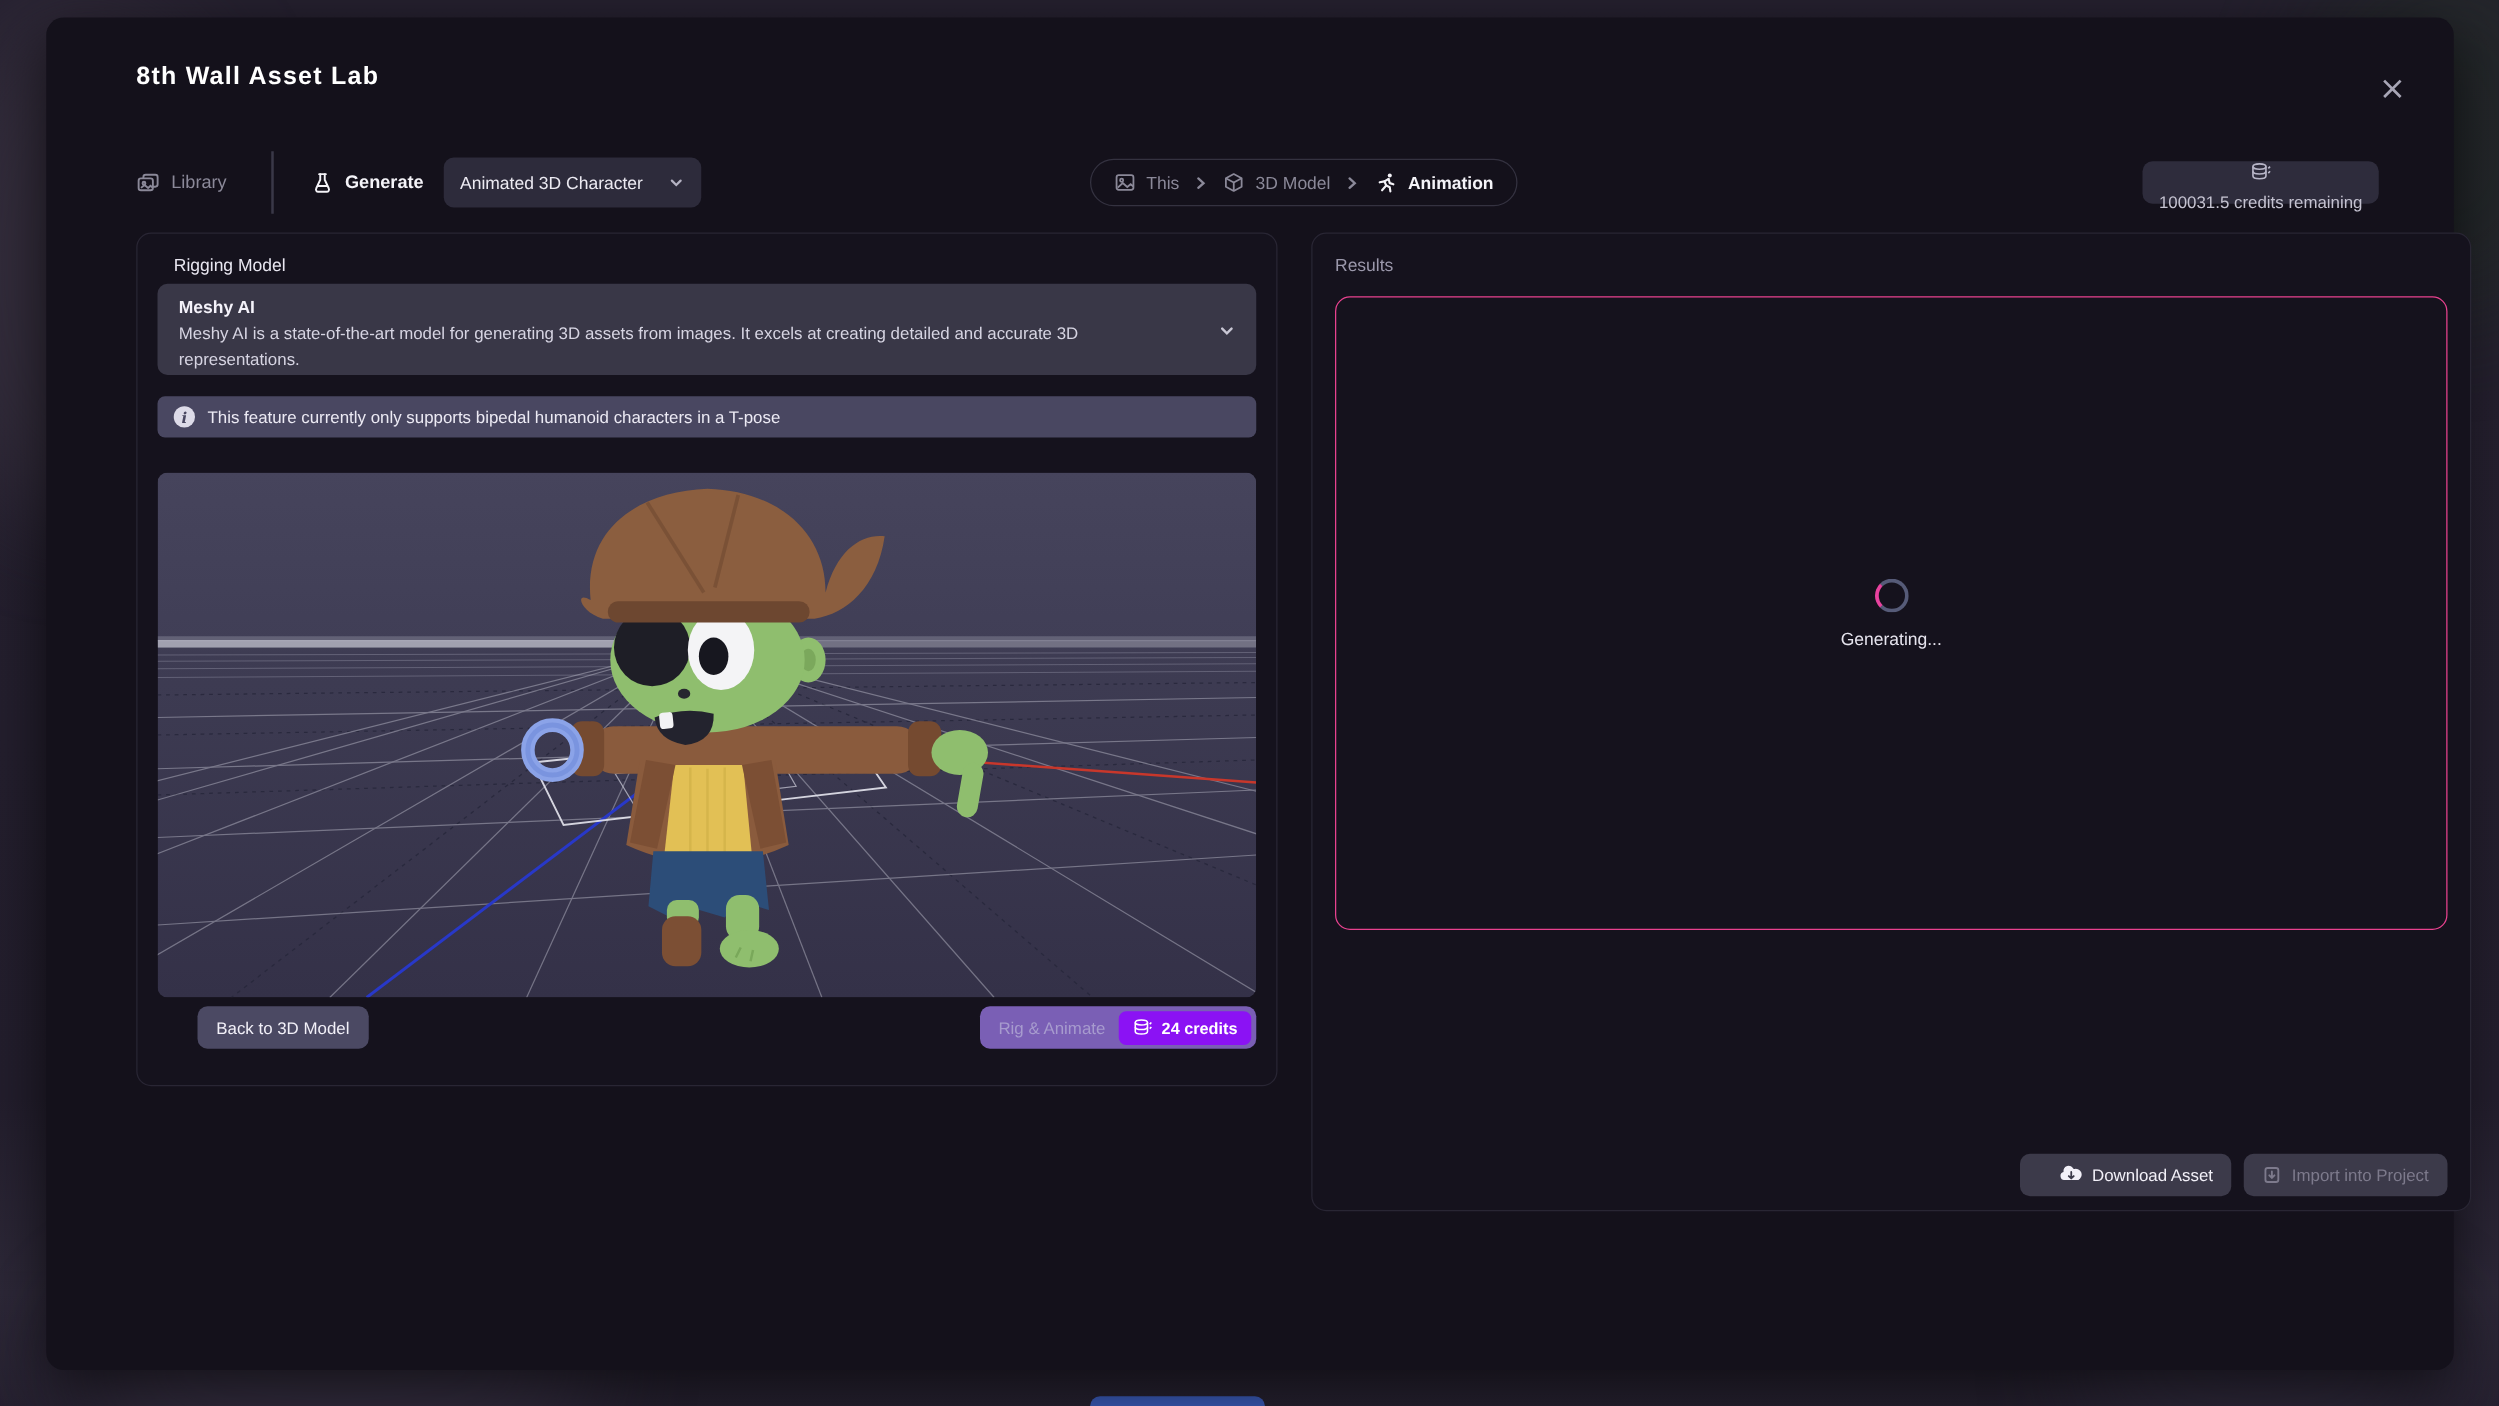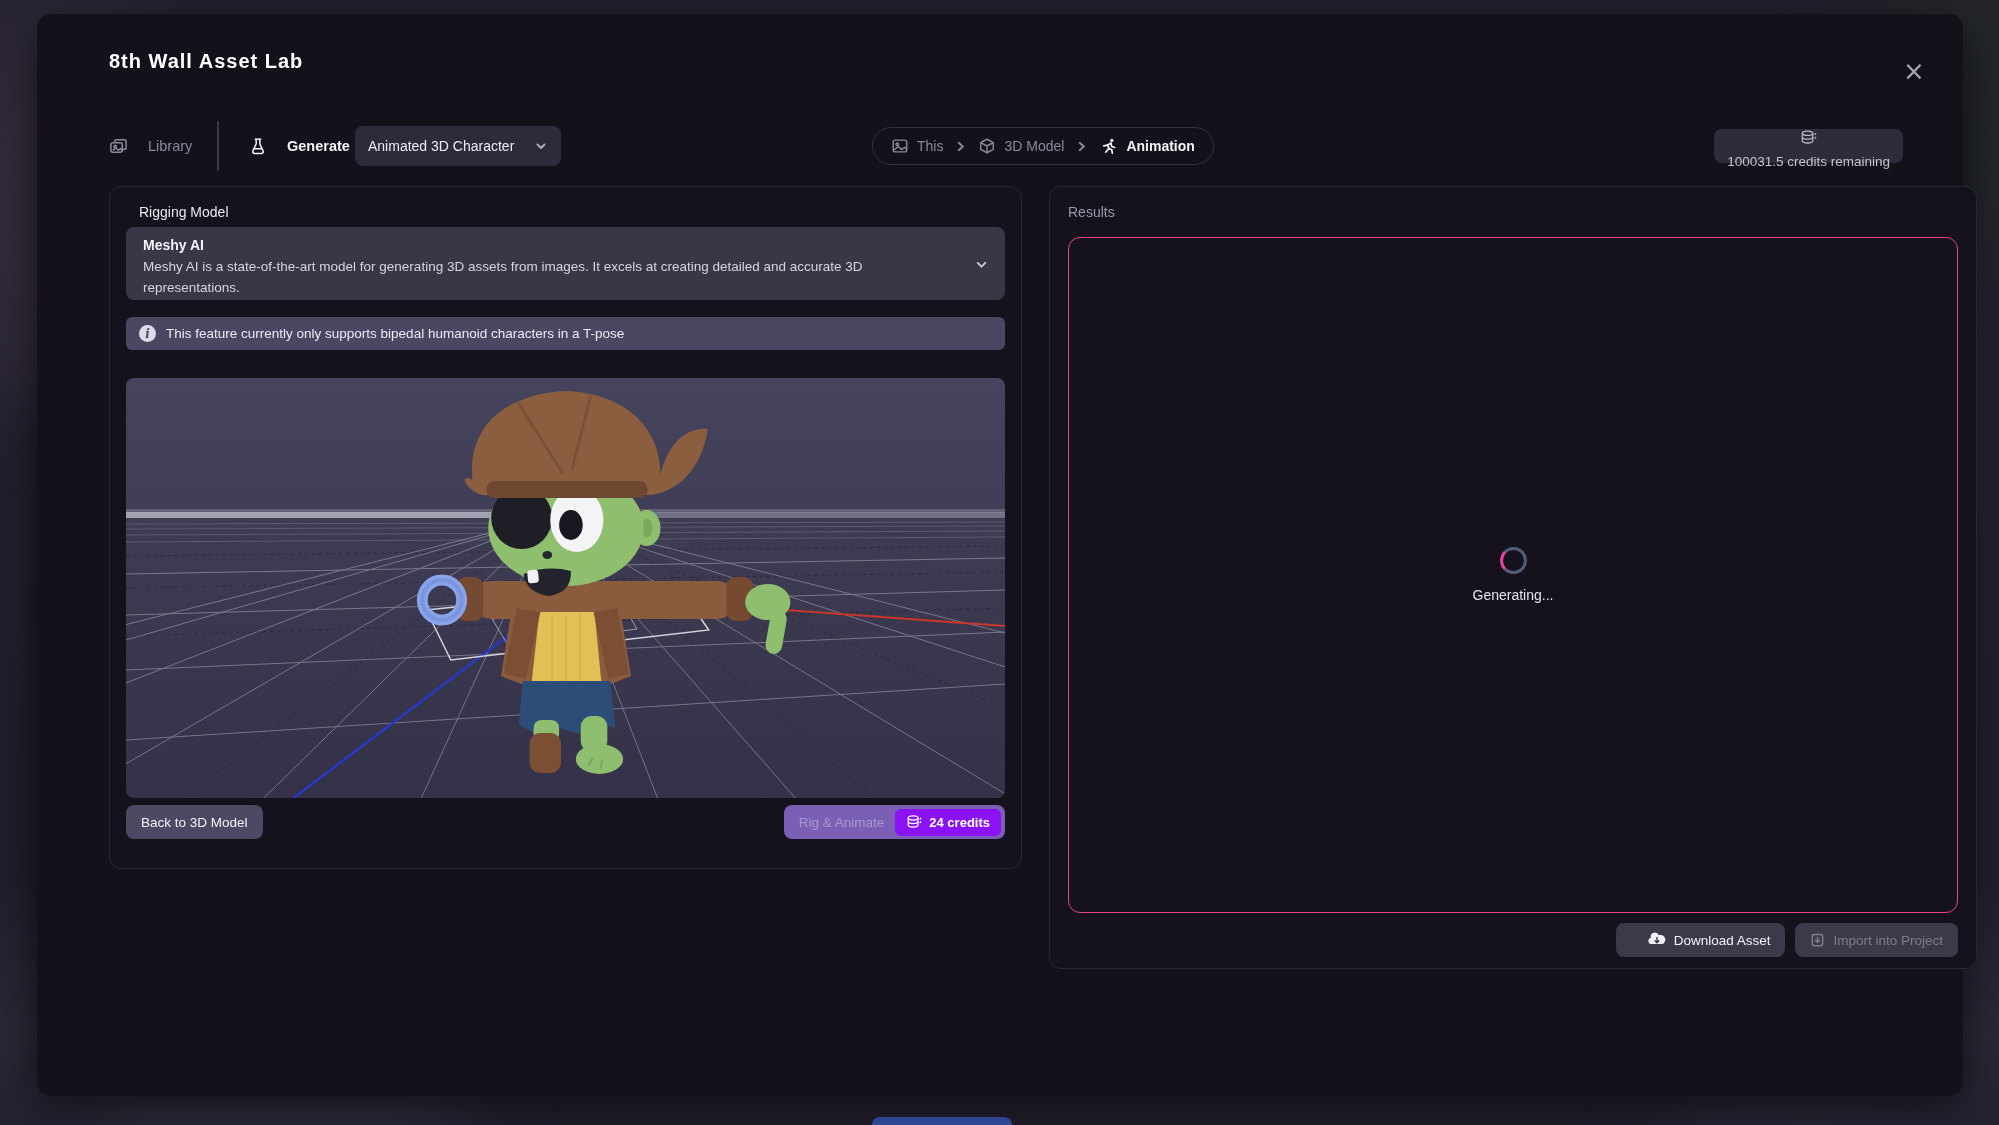--- a/index.html
+++ b/index.html
@@ -18,21 +18,21 @@
   .modal { position:absolute; left:37px; top:14px; width:1926px; height:1082px;
     background:#14111b; border-radius:14px; box-shadow:0 14px 50px rgba(0,0,0,.65); }
 
   .window-title { position:absolute; left:72px; top:36px; color:#ffffff;
     font-family:Liberation Sans, sans-serif; font-weight:bold; font-size:20px; letter-spacing:1px; }
   .close-btn { position:absolute; right:32px; top:40px; width:34px; height:34px; display:flex;
     align-items:center; justify-content:center; color:#a8a6b6; font-size:26px; cursor:pointer;
     font-family:"DejaVu Sans", sans-serif; }
 
   .nav-row { position:absolute; left:72px; top:112px; right:60px; height:40px; }
-  .tab { position:absolute; top:0; height:40px; display:flex; align-items:center; gap:20px;
+  .tab { position:absolute; top:0; height:40px; display:flex; align-items:center; gap:9px;
     font-size:14.5px; cursor:pointer; }
   .tab-library { left:0; color:#8b8999; }
   .tab-generate { left:140px; color:#f4f3f8; font-weight:bold; }
   .nav-divider { position:absolute; left:108px; top:-5px; width:2px; height:50px; background:#3a3848; }
   .type-selector { position:absolute; left:246px; top:0; width:206px; height:40px;
     background:#2d2b3b; border-radius:8px; display:flex; align-items:center; gap:10px;
     padding:0 13px; color:#eceaf2; font-size:14px; cursor:pointer; }
   .type-selector .chev { margin-left:auto; }
 
   .breadcrumb { position:absolute; left:763px; top:1px; height:38px; padding:0 18px;
@@ -65,28 +65,28 @@
     font-size:12px; font-weight:bold; display:flex; align-items:center; justify-content:center;
     font-family:"DejaVu Serif", serif; font-style:italic; flex:0 0 17px; }
 
   .viewport { position:absolute; left:16px; right:16px; top:191px; height:420px;
     border-radius:8px; overflow:hidden; cursor:grab; }
   .viewport svg { display:block; width:100%; height:100%; }
 
   .panel-actions { position:absolute; left:16px; right:16px; top:618px; height:34px; }
   .btn { display:inline-flex; align-items:center; gap:8px; height:34px; border-radius:8px;
     padding:0 15px; font-size:13.5px; color:#f2f0f8; cursor:pointer; white-space:nowrap; }
-  .btn-back { background:#4b4963; }
+  .btn-back { background:#4b4963;margin-left:32px; }
   .rig-group { position:absolute; right:0; top:0; height:34px; background:#7a5fb5;
     border-radius:8px; display:flex; align-items:center; gap:11px; padding:0 4px 0 15px; cursor:pointer; }
   .rig-label { font-size:13.5px; color:#a79bce; }
   .rig-cost { height:27px; background:#8b12f4; border-radius:6px; display:flex; align-items:center;
     gap:7px; padding:0 11px; color:#ffffff; font-size:13px; font-weight:bold; }
 
-  .results-canvas { position:absolute; left:18px; right:18px; top:50px; height:676px;
+  .results-canvas { position:absolute; left:18px; right:18px; top:50px; height:507px;
     border:1.6px solid #e8428f; border-radius:12px; display:flex; flex-direction:column;
     align-items:center; justify-content:center; gap:13px; }
   .spinner { width:27px; height:27px; border-radius:50%; border:3px solid #565b78;
     border-left-color:#e8429f; animation:spin 1.1s linear infinite; }
   @keyframes spin { to { transform:rotate(360deg); } }
   .gen-label { font-size:14px; color:#e6e4ee; }
 
   .results-actions { position:absolute; right:18px; top:736px; display:flex; gap:10px; }
   .btn-download { background:#3c3a4a;padding-left:32px; }
   .btn-import { background:#3c3a4a; color:#7d7a8c; }

